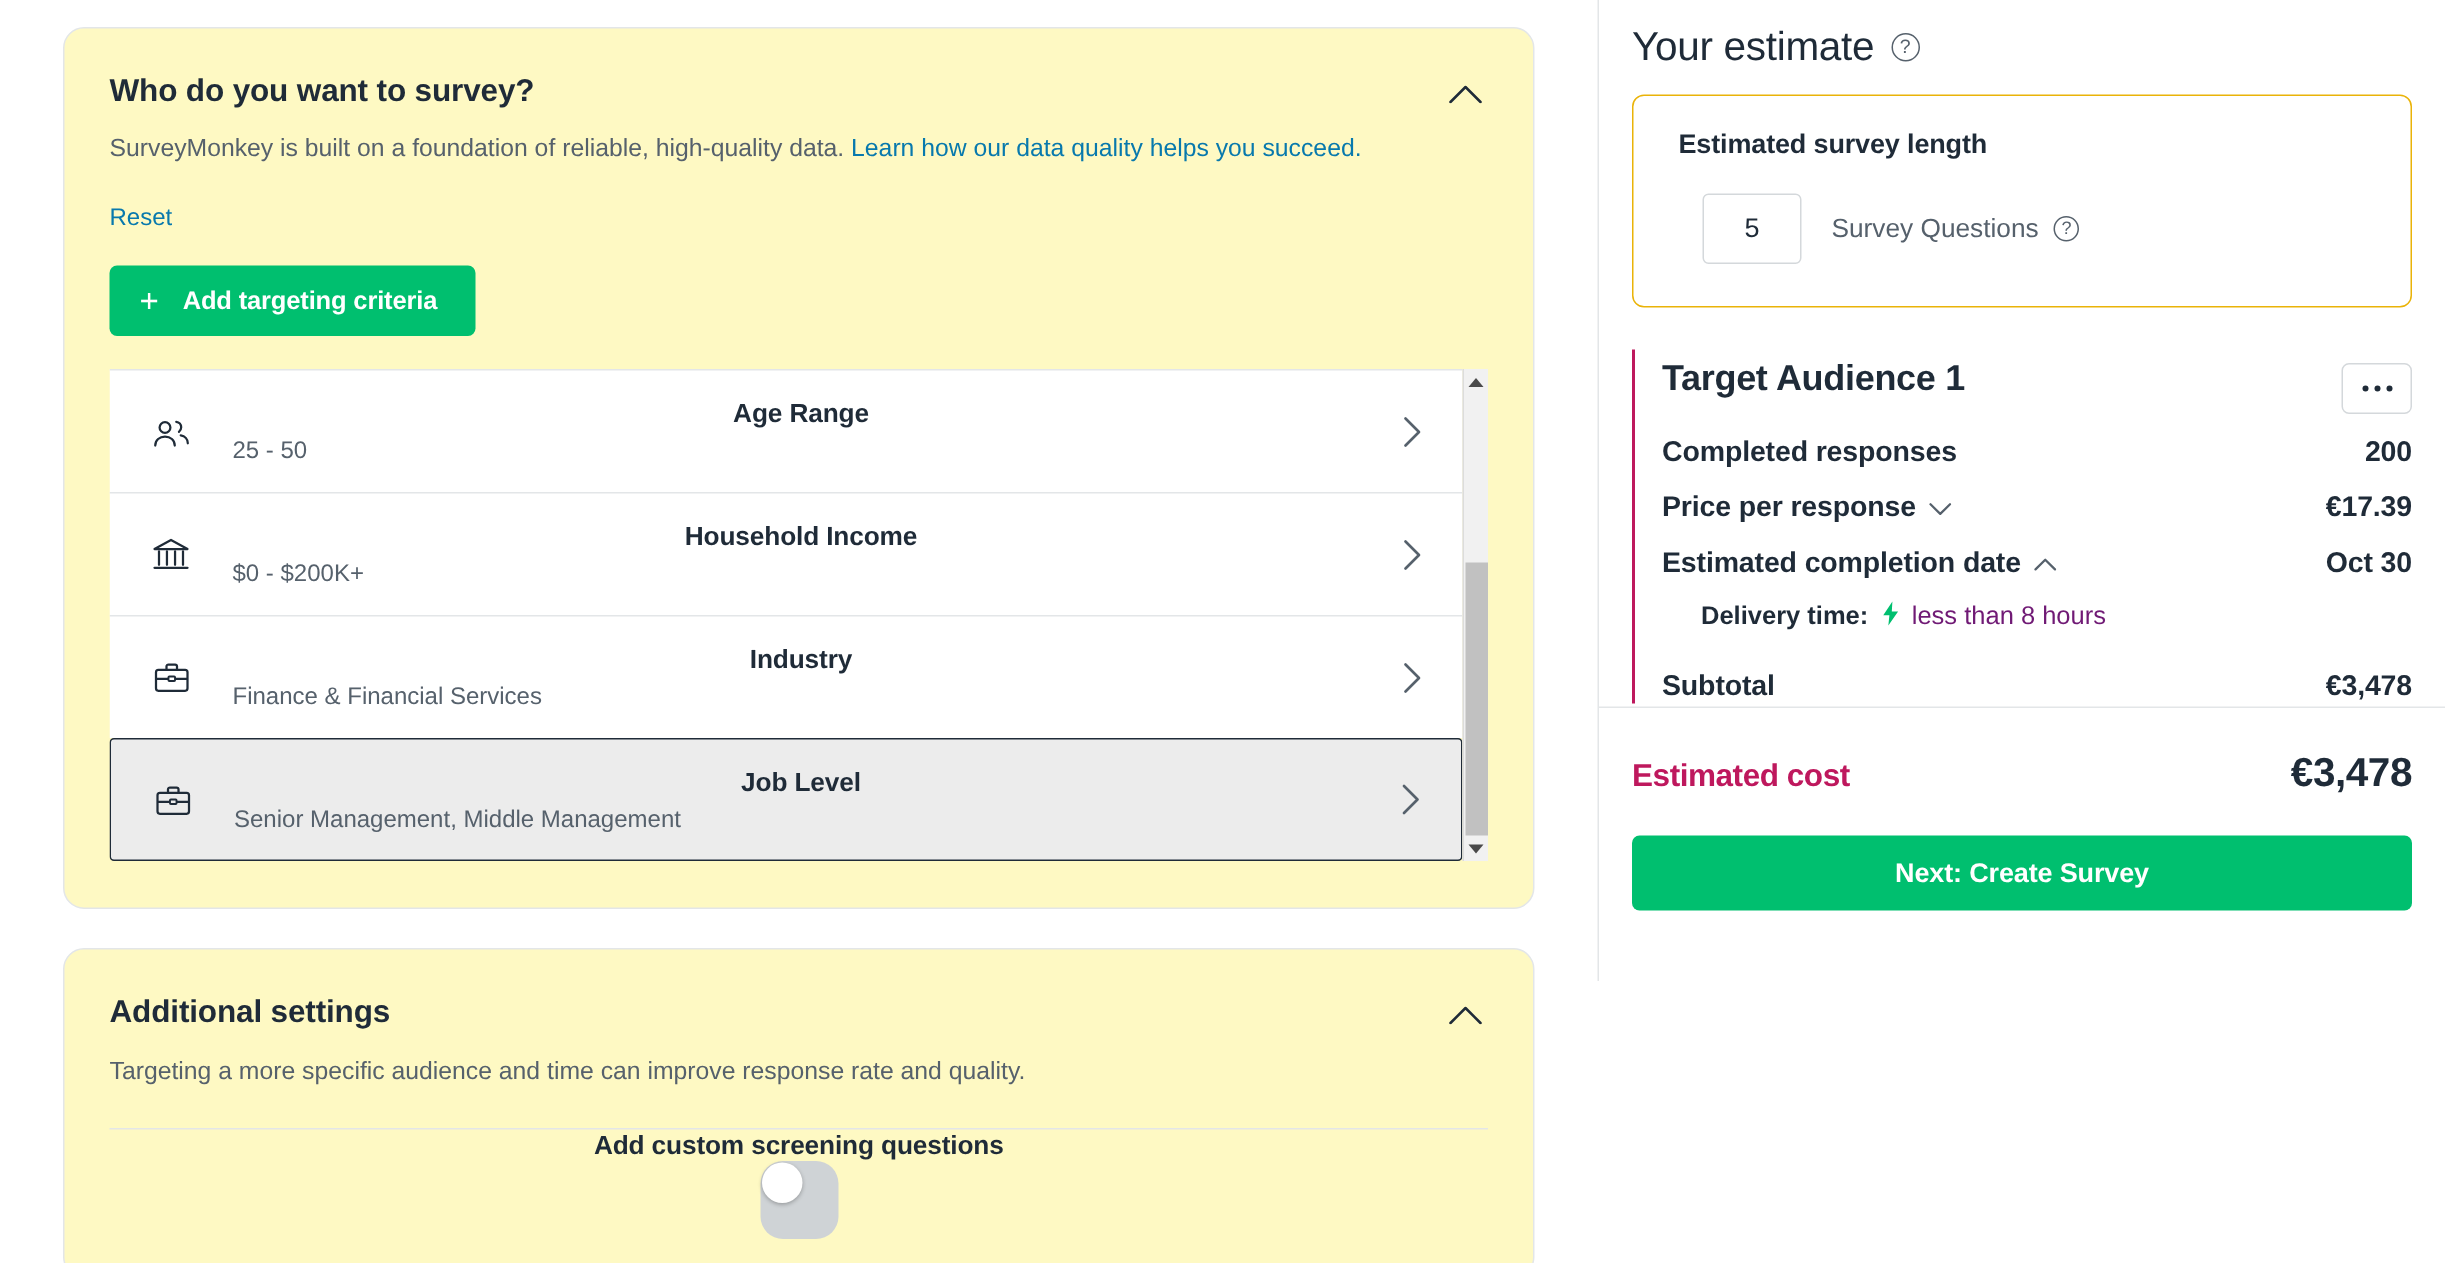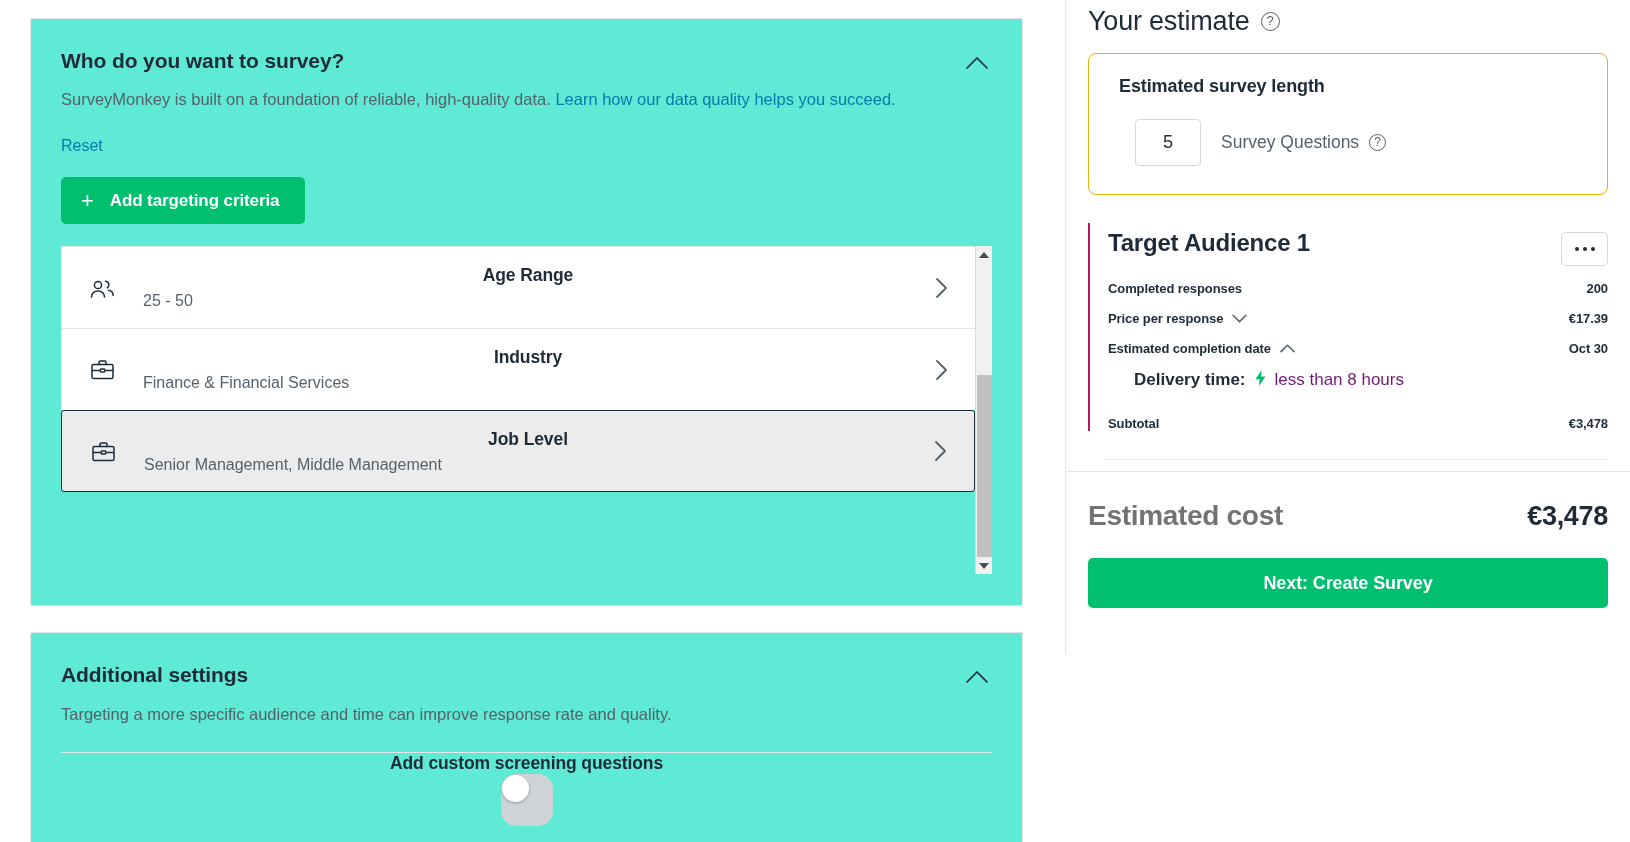--- a/index.html
+++ b/index.html
@@ -20,23 +20,24 @@
   .left-col {
     width: 1065px;
     height: 842px;
     position: relative;
     padding: 18px 42px 0 30px;
     overflow: hidden;
   }
 
   .card {
     border: 1px solid #e3e6e8;
-    border-radius: 2px;
-    background: #5eead4;
-    position: relative;
+    border-radius: 14px;
+    background: #fef9c3;
+    position: relative;
+    margin-left: 12px;
   }
 
   .card-survey { height: 588px; padding: 30px 30px 0 30px; }
 
   .card-head {
     display: flex;
     align-items: flex-start;
     justify-content: space-between;
   }
 
@@ -266,21 +267,21 @@
     top: 1px; left: 1px;
     box-shadow: 0 1px 3px rgba(0,0,0,.28);
   }
 
   
   .right-col {
     width: 565px;
     height: 654px;
     border-left: 1px solid #e3e6e8;
     position: relative;
-    padding: 0 22px 0 22px;
+    padding: 10px 22px 0 22px;
     background: #fff;
   }
 
   .est-title {
     display: flex;
     align-items: center;
     gap: 11px;
     font-size: 27px;
     color: #1f2b38;
     padding-top: 6px;
@@ -368,21 +369,21 @@
     background: #fff;
     margin-top: 3px;
   }
   .kebab i { width: 4px; height: 4px; border-radius: 50%; background: #1f2b38; display:block; }
 
   .aud-line {
     display: flex;
     align-items: flex-start;
     justify-content: space-between;
     margin-top: 15px;
-    font-size: 13px;
+    font-size: 19px;
     font-weight: bold;
     color: #1f2b38;
     letter-spacing: -0.1px;
   }
   .aud-line .lbl { display: flex; align-items: center; gap: 9px; cursor: pointer; }
 
   .delivery {
     font-size: 17px;
     color: #1f2b38;
     margin-top: 13px;
@@ -428,23 +429,23 @@
     background: #fff;
     border-top: 1px solid #e3e6e8;
     padding: 28px 22px 0 22px;
   }
   .cost-row {
     display: flex;
     align-items: baseline;
     justify-content: space-between;
   }
   .cost-label {
-    font-size: 28px;
-    font-weight: bold;
-    color: #737373;
+    font-size: 21px;
+    font-weight: bold;
+    color: #be185d;
     letter-spacing: -0.3px;
   }
   .cost-value {
     font-size: 27px;
     font-weight: bold;
     color: #1f2b38;
     letter-spacing: -0.3px;
   }
   .next-btn {
     margin-top: 26px;
@@ -510,20 +511,38 @@
               <div class="crit-label">Age Range</div>
               <div class="crit-value">25 - 50</div>
             </div>
             <div class="crit-chevron">
               <svg width="13" height="22" viewBox="0 0 13 22" fill="none">
                 <path d="M2 2 L11 11 L2 20" stroke="#56616c" stroke-width="1.8" stroke-linecap="round" stroke-linejoin="round"></path>
               </svg>
             </div>
           </div>
 
+          <div class="crit-row">
+            <div class="crit-icon">
+              <svg width="26" height="24" viewBox="0 0 26 24" fill="none">
+                <path d="M13 2 L24 8 L2 8 Z" stroke="#1f2b38" stroke-width="1.5" stroke-linejoin="round"></path>
+                <path d="M5 9.5v9M10.3 9.5v9M15.7 9.5v9M21 9.5v9" stroke="#1f2b38" stroke-width="1.5" stroke-linecap="round"></path>
+                <path d="M2 20.5h22" stroke="#1f2b38" stroke-width="1.5" stroke-linecap="round"></path>
+              </svg>
+            </div>
+            <div class="crit-text">
+              <div class="crit-label">Household Income</div>
+              <div class="crit-value">$0 - $200K+</div>
+            </div>
+            <div class="crit-chevron">
+              <svg width="13" height="22" viewBox="0 0 13 22" fill="none">
+                <path d="M2 2 L11 11 L2 20" stroke="#56616c" stroke-width="1.8" stroke-linecap="round" stroke-linejoin="round"></path>
+              </svg>
+            </div>
+          </div>
 
           <div class="crit-row">
             <div class="crit-icon">
               <svg width="25" height="23" viewBox="0 0 25 23" fill="none">
                 <rect x="2" y="6.5" width="21" height="14" rx="1.6" stroke="#1f2b38" stroke-width="1.5"></rect>
                 <path d="M9 6.5V4.2c0-.7.6-1.2 1.3-1.2h4.4c.7 0 1.3.5 1.3 1.2v2.3" stroke="#1f2b38" stroke-width="1.5" stroke-linecap="round"></path>
                 <path d="M2 12.5h21" stroke="#1f2b38" stroke-width="1.5"></path>
                 <rect x="10.3" y="11" width="4.4" height="3" rx=".6" fill="#fff" stroke="#1f2b38" stroke-width="1.3"></rect>
               </svg>
             </div>

